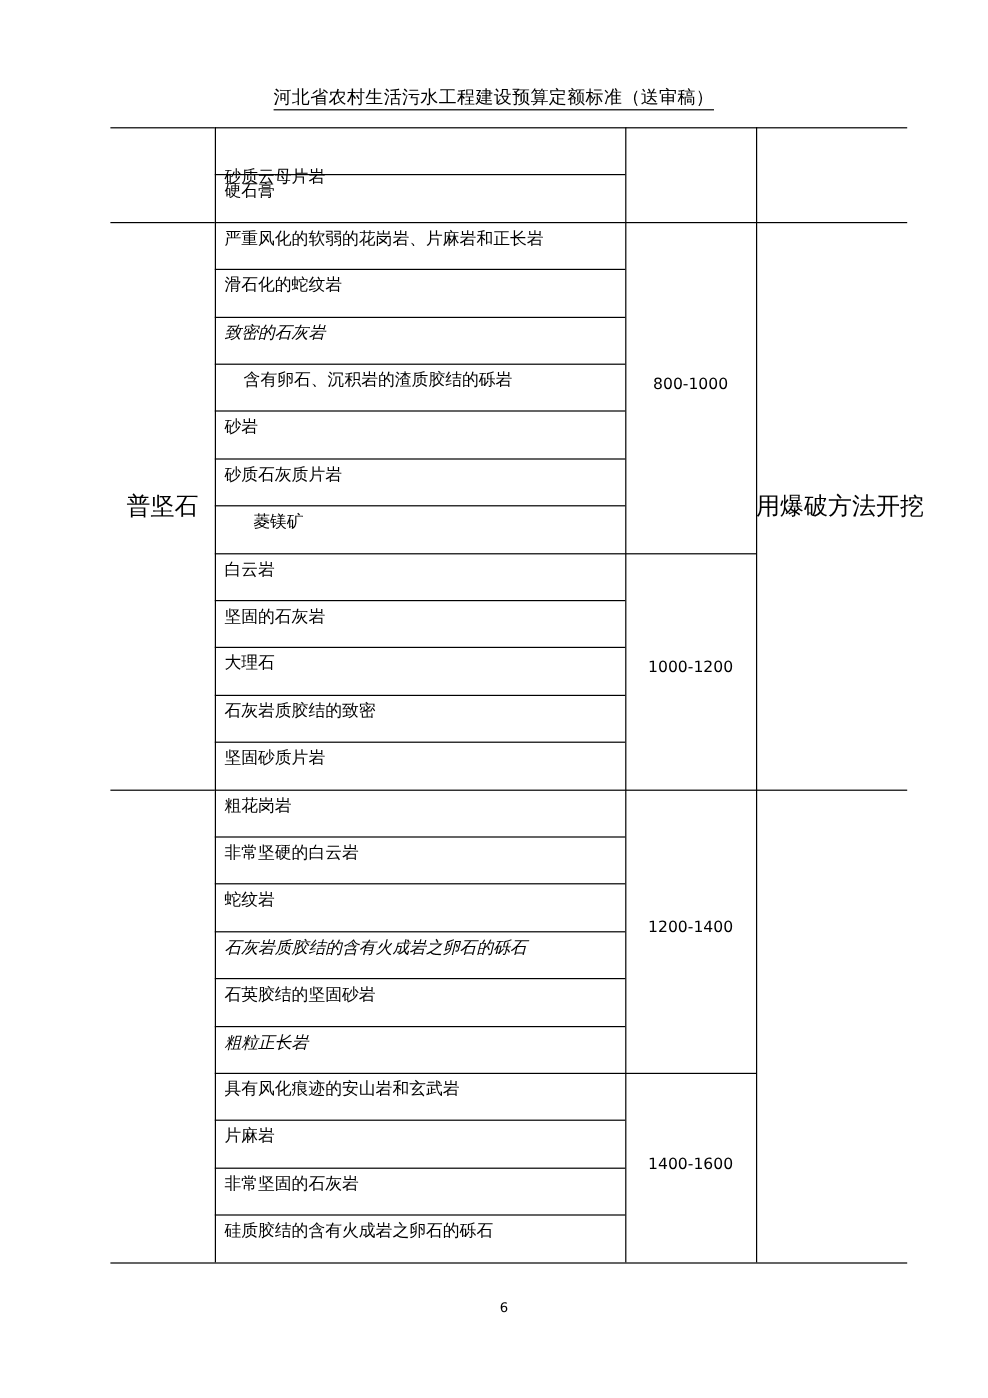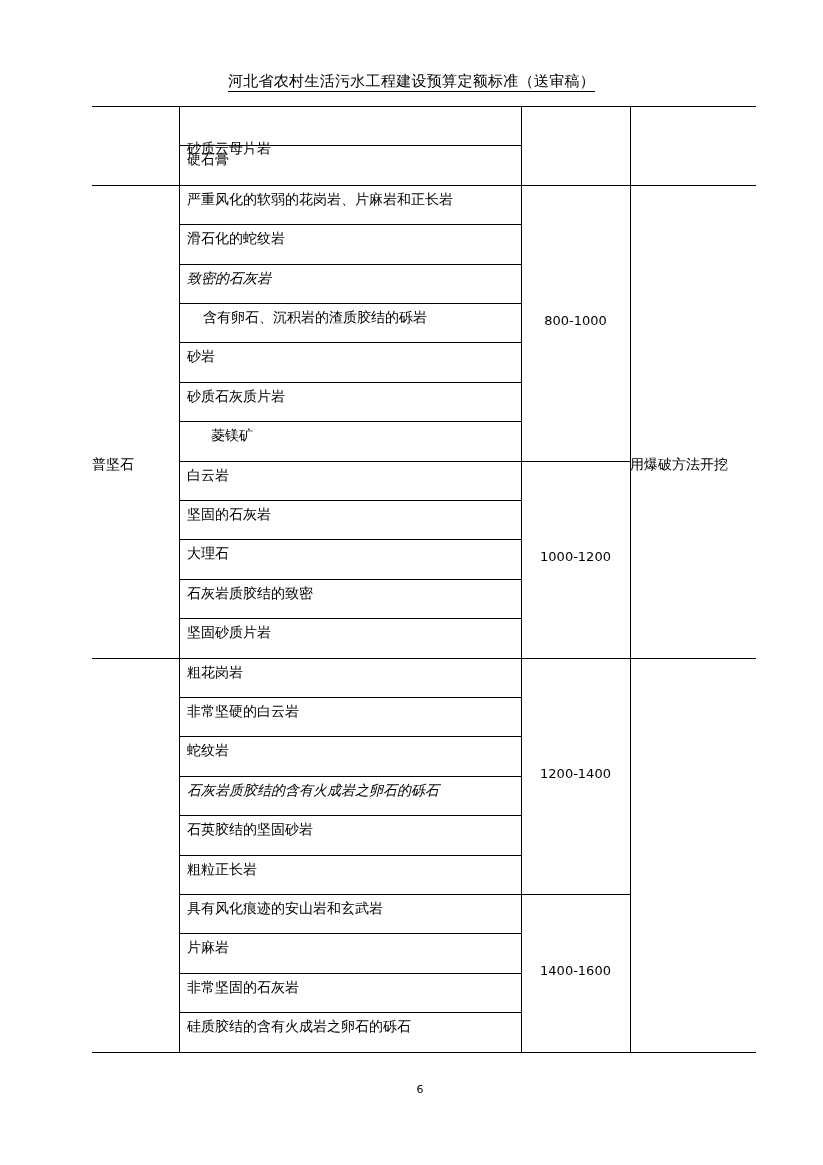--- a/index.html
+++ b/index.html
@@ -8,21 +8,21 @@
   .header { position: absolute; left: 0; width: 823px; top: 71px; text-align: center;
             font-size: 15px; line-height: 20px; }
   .header span { border-bottom: 1px solid #000; padding-bottom: 1px; letter-spacing: 0.3px; }
   .page-number { position: absolute; left: 0; width: 840px; top: 1083px; text-align: center;
                  font-size: 11px; }
   .hline { position: absolute; height: 0; border-top: 1.5px solid #000; }
   .vline { position: absolute; width: 0; border-left: 1.5px solid #000; }
   .cell-text { position: absolute; font-size: 14px; line-height: 18px; white-space: nowrap; }
   .num-text { position: absolute; font-family: "DejaVu Sans", sans-serif; font-size: 13px;
               line-height: 16px; text-align: center; width: 109px; white-space: nowrap; }
-  .cat-text { position: absolute; font-size: 14px; line-height: 18px; text-align: left; white-space: nowrap; margin-top: 43px; }
+  .cat-text { position: absolute; font-size: 20px; line-height: 18px; text-align: center; white-space: nowrap; }
 </style>
 </head>
 <body>
 
 <div class="header">
   <span>河北省农村生活污水工程建设预算定额标准（送审稿）</span>
 </div>
 
 <div id="table">
     <div class="cell-text" style="left: 187px; top: 111px; margin-top: 28px;">砂质云母片岩</div>
@@ -56,21 +56,21 @@
     <div class="cell-text" style="left: 187px; top: 662.6px;">粗花岗岩</div>
     <div class="hline" style="left: 179px; width: 342px; top: 657.6px;"></div>
     <div class="cell-text" style="left: 187px; top: 702px;">非常坚硬的白云岩</div>
     <div class="hline" style="left: 179px; width: 342px; top: 697px;"></div>
     <div class="cell-text" style="left: 187px; top: 741.4px;">蛇纹岩</div>
     <div class="hline" style="left: 179px; width: 342px; top: 736.4px;"></div>
     <div class="cell-text" style="left: 187px; top: 780.8px; font-style: italic;">石灰岩质胶结的含有火成岩之卵石的砾石</div>
     <div class="hline" style="left: 179px; width: 342px; top: 775.8px;"></div>
     <div class="cell-text" style="left: 187px; top: 820.2px;">石英胶结的坚固砂岩</div>
     <div class="hline" style="left: 179px; width: 342px; top: 815.2px;"></div>
-    <div class="cell-text" style="left: 187px; top: 859.6px;">粗粒正长岩</div>
+    <div class="cell-text" style="left: 187px; top: 859.6px; font-style: italic;">粗粒正长岩</div>
     <div class="hline" style="left: 179px; width: 342px; top: 854.6px;"></div>
     <div class="cell-text" style="left: 187px; top: 899px;">具有风化痕迹的安山岩和玄武岩</div>
     <div class="hline" style="left: 179px; width: 342px; top: 894px;"></div>
     <div class="cell-text" style="left: 187px; top: 938.4px;">片麻岩</div>
     <div class="hline" style="left: 179px; width: 342px; top: 933.4px;"></div>
     <div class="cell-text" style="left: 187px; top: 977.8px;">非常坚固的石灰岩</div>
     <div class="hline" style="left: 179px; width: 342px; top: 972.8px;"></div>
     <div class="cell-text" style="left: 187px; top: 1017.2px;">硅质胶结的含有火成岩之卵石的砾石</div>
     <div class="hline" style="left: 179px; width: 342px; top: 1012.2px;"></div>
     <div class="hline" style="left: 92px; width: 87px; top: 106px;"></div>

